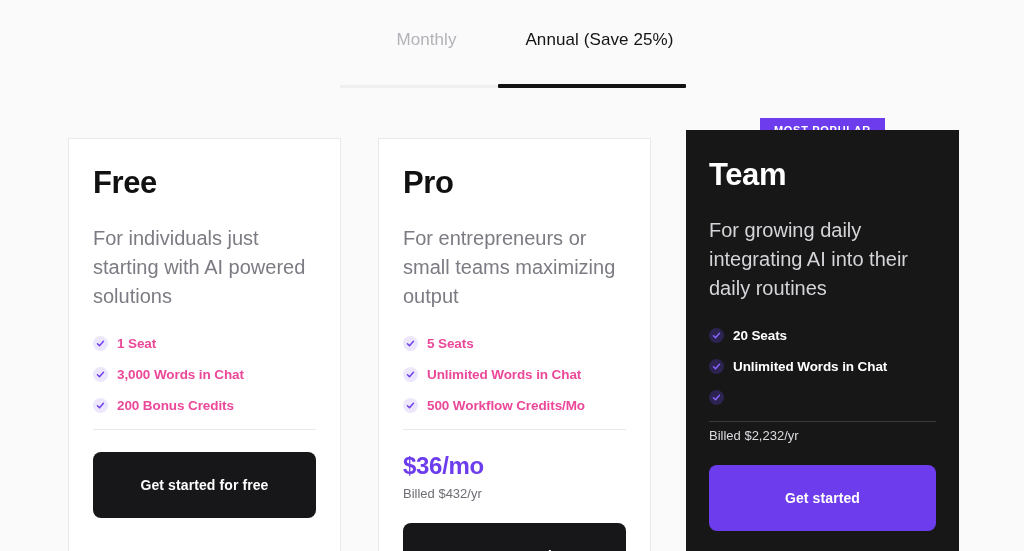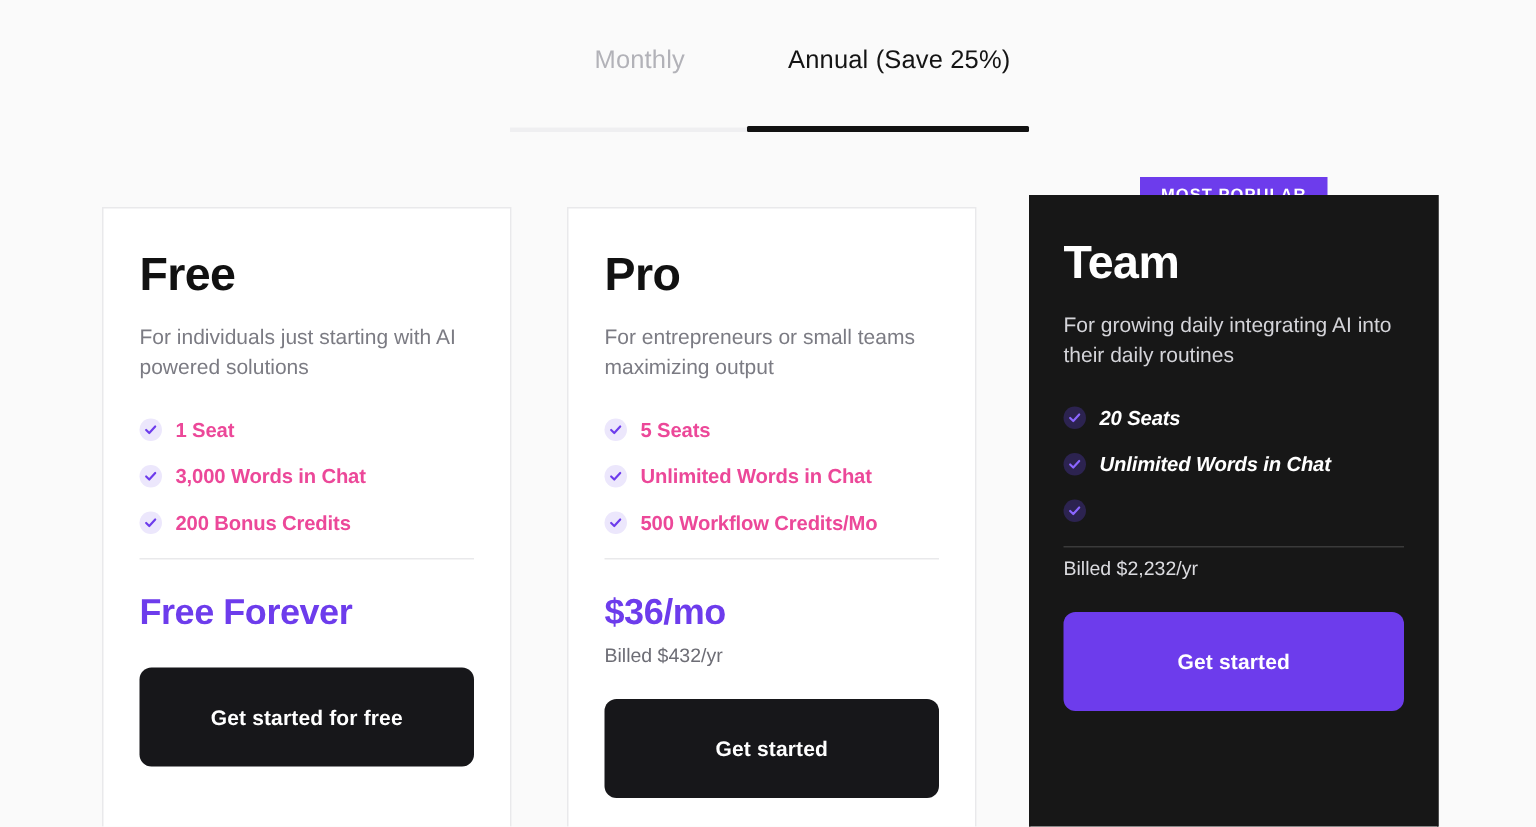--- a/index.html
+++ b/index.html
@@ -113,22 +113,22 @@
     font-size: 31px;
     font-weight: bold;
     letter-spacing: -0.4px;
     color: #111111;
     line-height: 1.05;
   }
 
   .card-team .plan-name { color: #ffffff; }
 
   .plan-desc {
-    margin-top: 14px;
-    font-size: 14px;
+    margin-top: 24px;
+    font-size: 20px;
     line-height: 1.45;
     color: #7b7b83;
     max-width: 230px;
   }
 
   .card-team .plan-desc { color: #d4d4d9; max-width: 232px; }
 
   .features {
     margin-top: 25px;
     list-style: none;
@@ -156,21 +156,21 @@
 
   .check-icon svg { display: block; }
 
   .feature-label {
     font-size: 13.5px;
     font-weight: bold;
     color: #ec4899;
     letter-spacing: -0.1px;
   }
 
-  .card-team .feature-label { color: #ffffff; font-style: italic; }
+  .card-team .feature-label { color: #ffffff; }
 
   .divider {
     margin-top: 10px;
     height: 1px;
     background: #e9e9eb;
   }
 
   .card-team .divider { background: #3a3a3a; }
 
   .price {
@@ -250,21 +250,20 @@
           <span class="check-icon">
             <svg width="9" height="9" viewBox="0 0 10 10">
                 <path d="M1.6 5.2 L3.9 7.4 L8.3 2.6" fill="none" stroke="#6d3cec" stroke-width="1.6" stroke-linecap="round" stroke-linejoin="round"></path>
               </svg>
           </span>
           <span class="feature-label">200 Bonus Credits</span>
         </li>
       </ul>
 
       <div class="divider"></div>
-      <div class="price">Free Forever</div>
       <button class="cta">Get started for free</button>
     </div>
 
     <div class="card card-pro">
       <div class="plan-name">Pro</div>
       <div class="plan-desc">For entrepreneurs or small teams maximizing output</div>
 
       <ul class="features">
         <li class="feature">
           <span class="check-icon">

